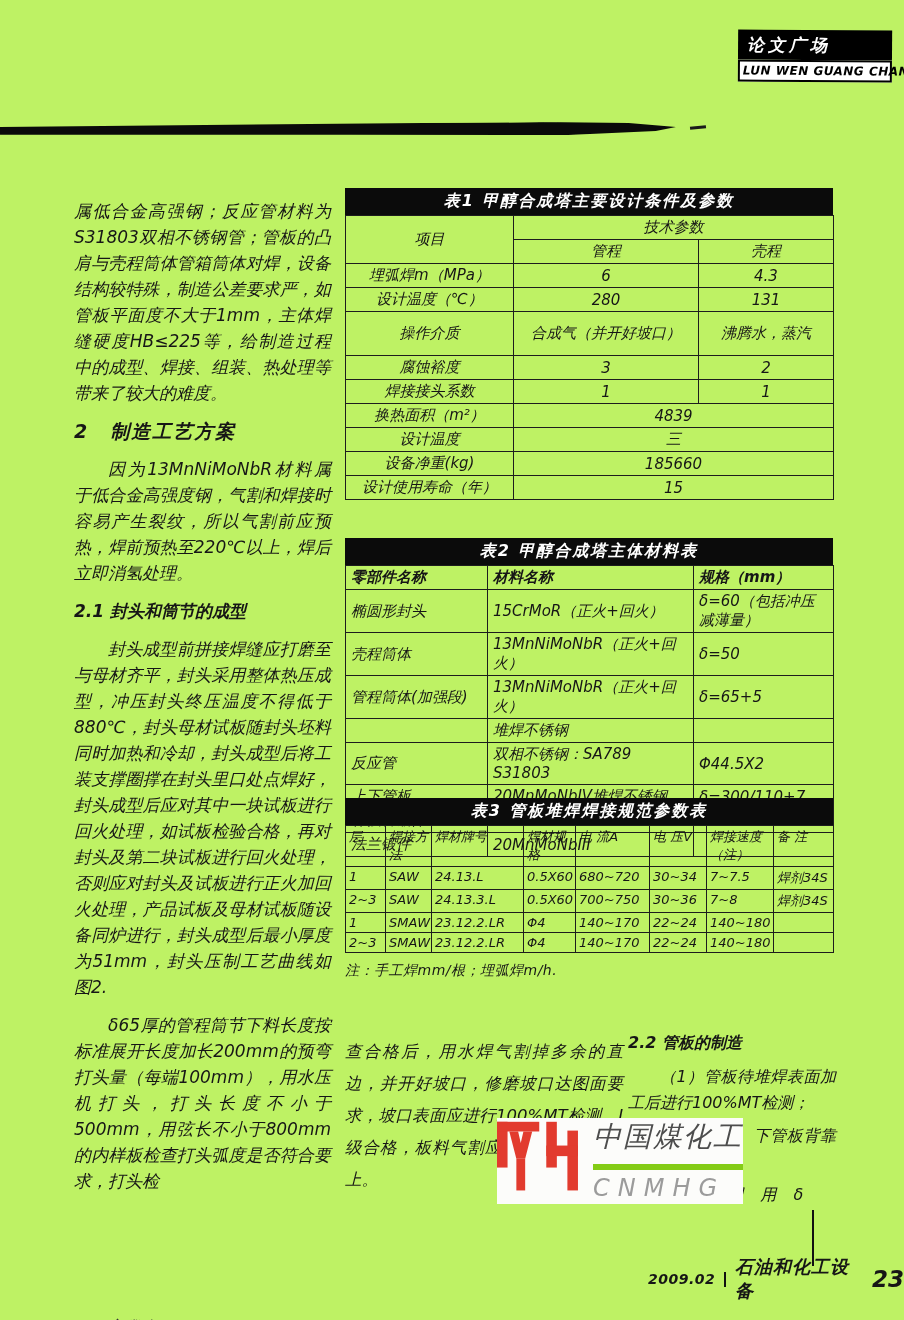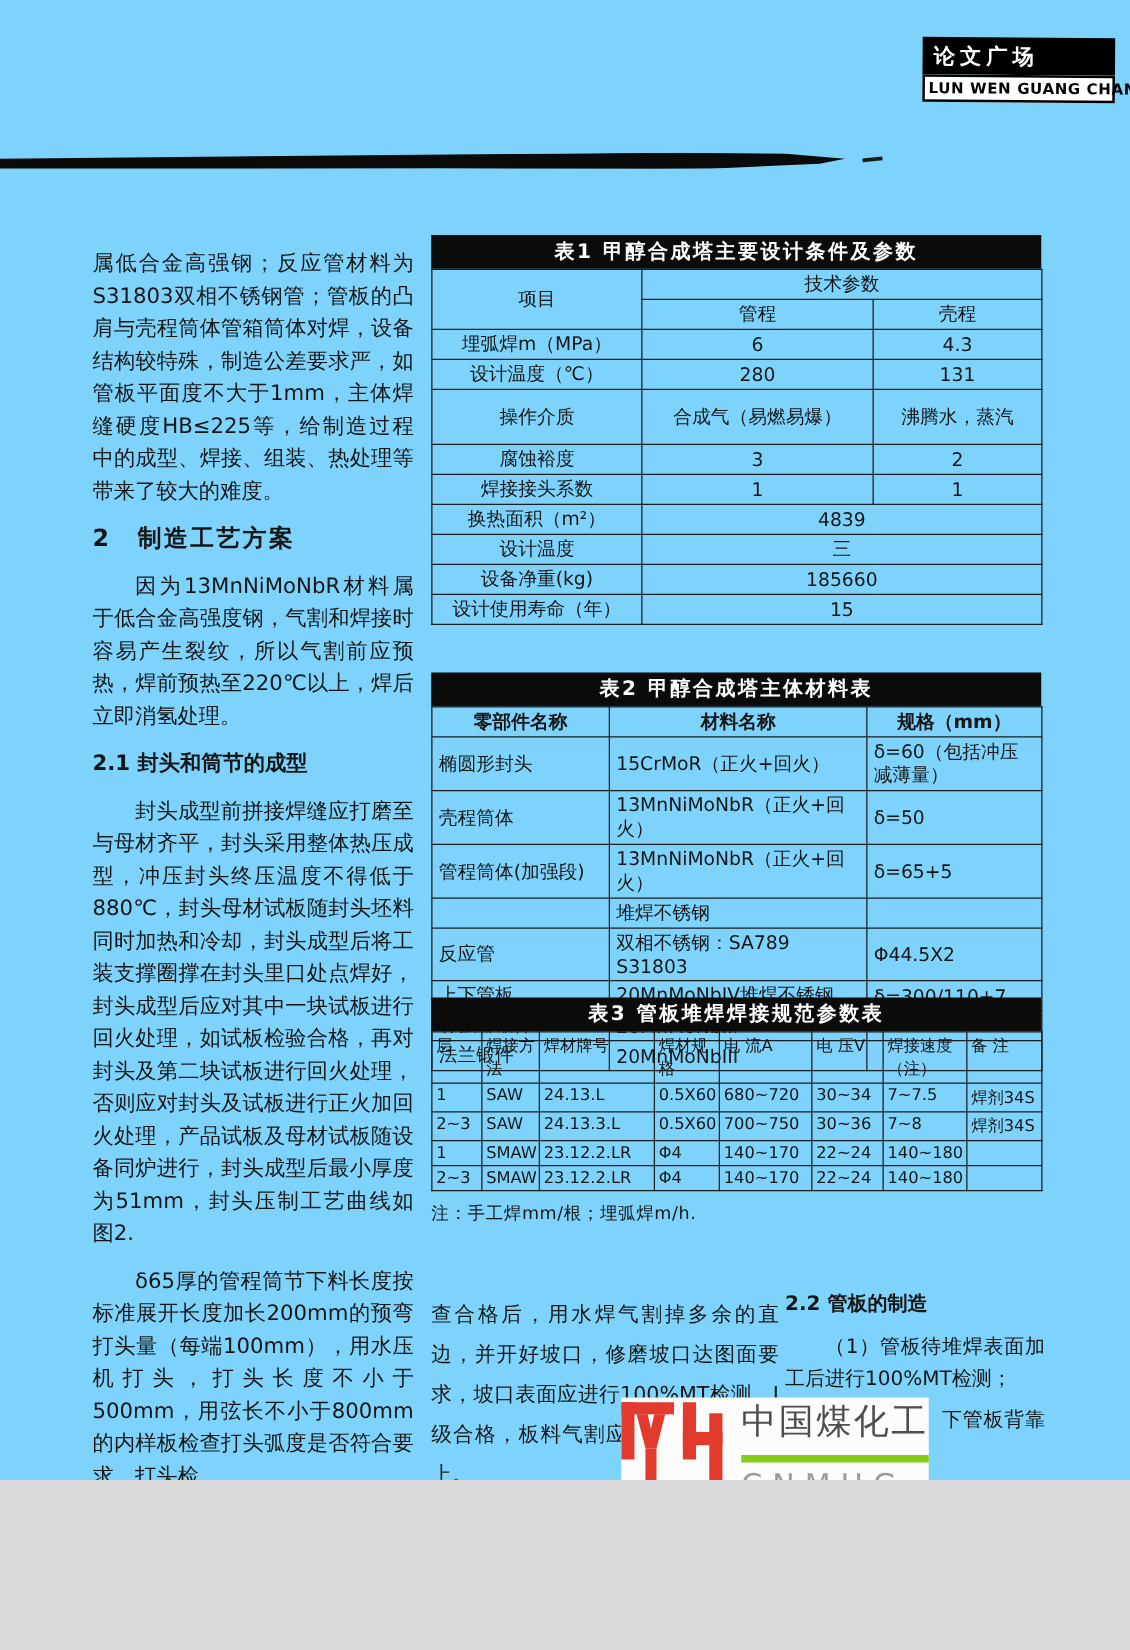--- a/index.html
+++ b/index.html
@@ -1,17 +1,17 @@
 <!DOCTYPE html>
 <html><head>
 <meta charset="utf-8">
 <style>
   html,body{margin:0;padding:0;background:#d9d9d9;}
-  .page{position:relative;width:904px;height:1184px;margin:0 auto;background:#7dd3fc;
-        color:#161616;font-family:"DejaVu Sans","Liberation Sans",sans-serif;overflow:hidden;}
+  .page{position:relative;width:904px;height:1320px;margin:0 auto;background:#bef264;
+        color:#161616;font-family:"DejaVu Sans","Liberation Sans",sans-serif;overflow:hidden;font-style:italic;}
 
   
   .scan-bar{position:absolute;left:0;top:123px;width:676px;height:13px;background:#0a0a0a;
             clip-path:polygon(0 20%,50% 6%,80% 0,93% 10%,100% 42%,97% 72%,84% 100%,52% 90%,0 80%);
             transform:rotate(-0.25deg);}
   .scan-speck{position:absolute;left:690px;top:126px;width:16px;height:3px;background:#1a1a1a;transform:rotate(-6deg);}
 
   
   .badge{position:absolute;top:30px;right:12px;width:154px;transform:rotate(0.4deg);}
   .badge-top{background:#000;color:#fff;font-weight:bold;font-size:17px;letter-spacing:4px;padding:4px 9px 3px;}
@@ -28,21 +28,21 @@
   
   .tblock{position:absolute;left:345px;width:488px;}
   .tbl-title{background:#0b0b0b;color:#fff;text-align:center;font-weight:bold;font-size:16px;
              letter-spacing:2px;padding:3px 0;}
   table{width:100%;border-collapse:collapse;table-layout:fixed;padding-left:32px;}
   td{border:1.6px solid #1d1d1d;overflow:hidden;}
 
   .t1 td{font-size:15px;text-align:center;padding:2px 3px;}
   .t1 .tall td{padding:12px 3px;}
   .t2 td{font-size:15px;text-align:left;padding:2px 5px;}
-  .t2 .hdr td{text-align:center;font-weight:bold;}
+  .t2 .hdr td{font-weight:bold;}
   .t3 td{font-size:13px;text-align:left;padding:2px 3px;vertical-align:top;}
   .t3 .hdr td{height:36px;}
   .note{font-size:14px;margin-top:9px;letter-spacing:0.5px;}
 
   
   .bottom-left{position:absolute;left:345px;top:1036px;width:278px;font-size:16.5px;line-height:32px;text-align:justify;}
   .bottom-right{position:absolute;left:628px;top:1030px;width:208px;font-size:16px;line-height:26px;}
   .bottom-right .brh{font-weight:bold;margin-bottom:8px;}
   .bottom-right p{margin:0 0 7px;text-align:justify;text-indent:2em;}
   .br-cont{letter-spacing:6px;}
@@ -107,21 +107,21 @@
         <td>6</td>
         <td>4.3</td>
       </tr>
       <tr>
         <td>设计温度（℃）</td>
         <td>280</td>
         <td>131</td>
       </tr>
       <tr class="tall">
         <td>操作介质</td>
-        <td>合成气（易燃易爆）</td>
+        <td>合成气（并开好坡口）</td>
         <td>沸腾水，蒸汽</td>
       </tr>
       <tr>
         <td>腐蚀裕度</td>
         <td>3</td>
         <td>2</td>
       </tr>
       <tr>
         <td>焊接接头系数</td>
         <td>1</td>

